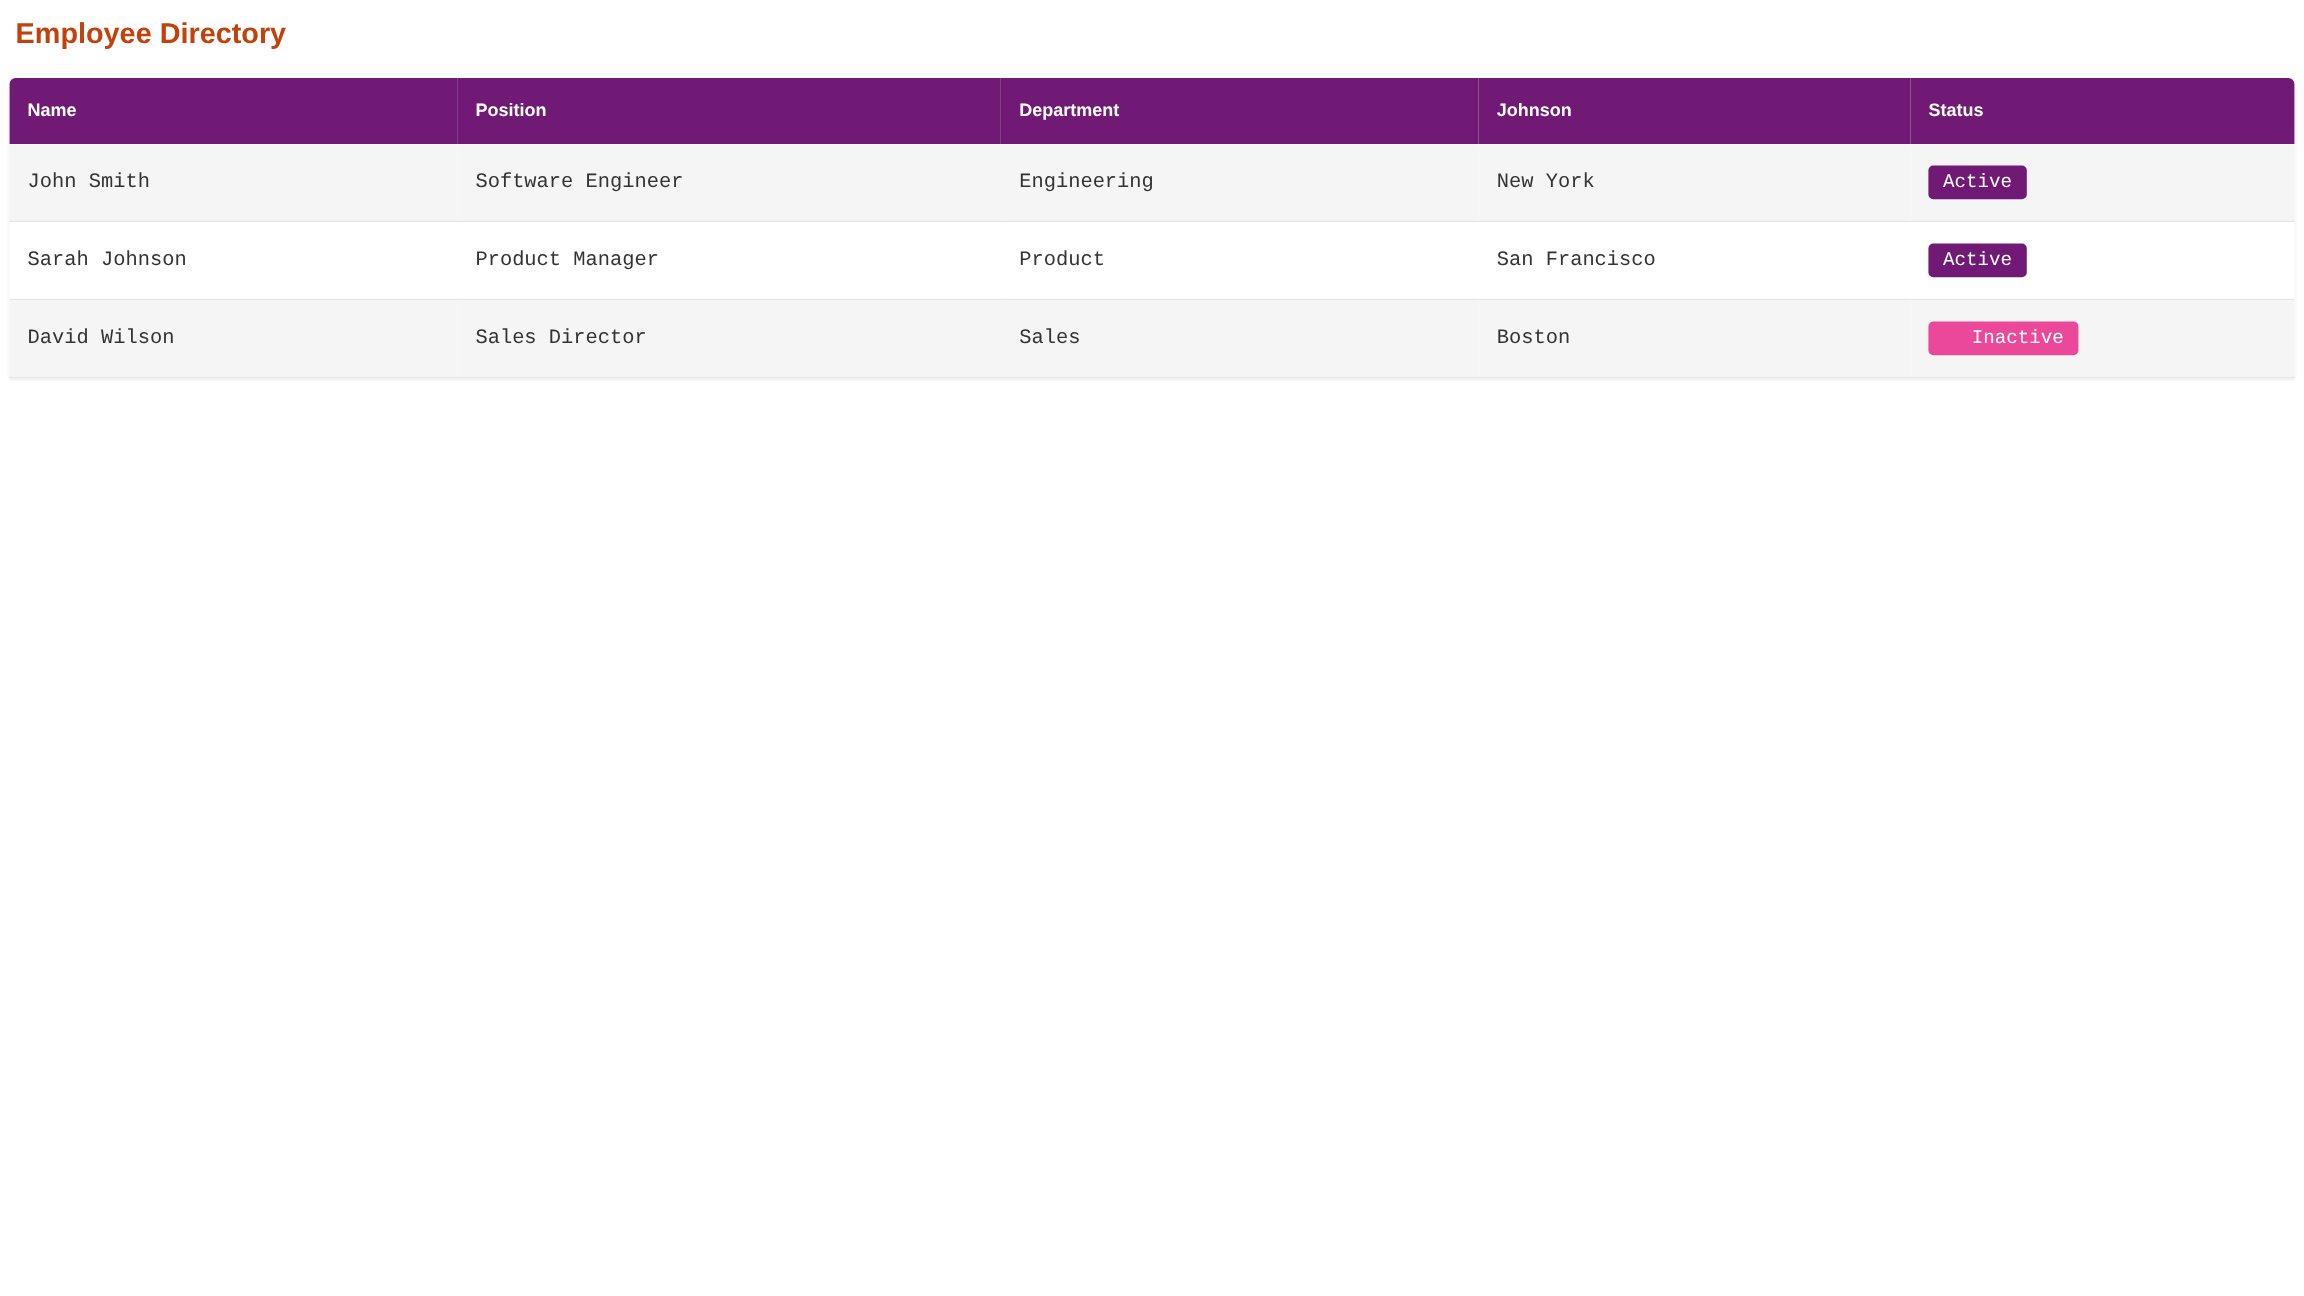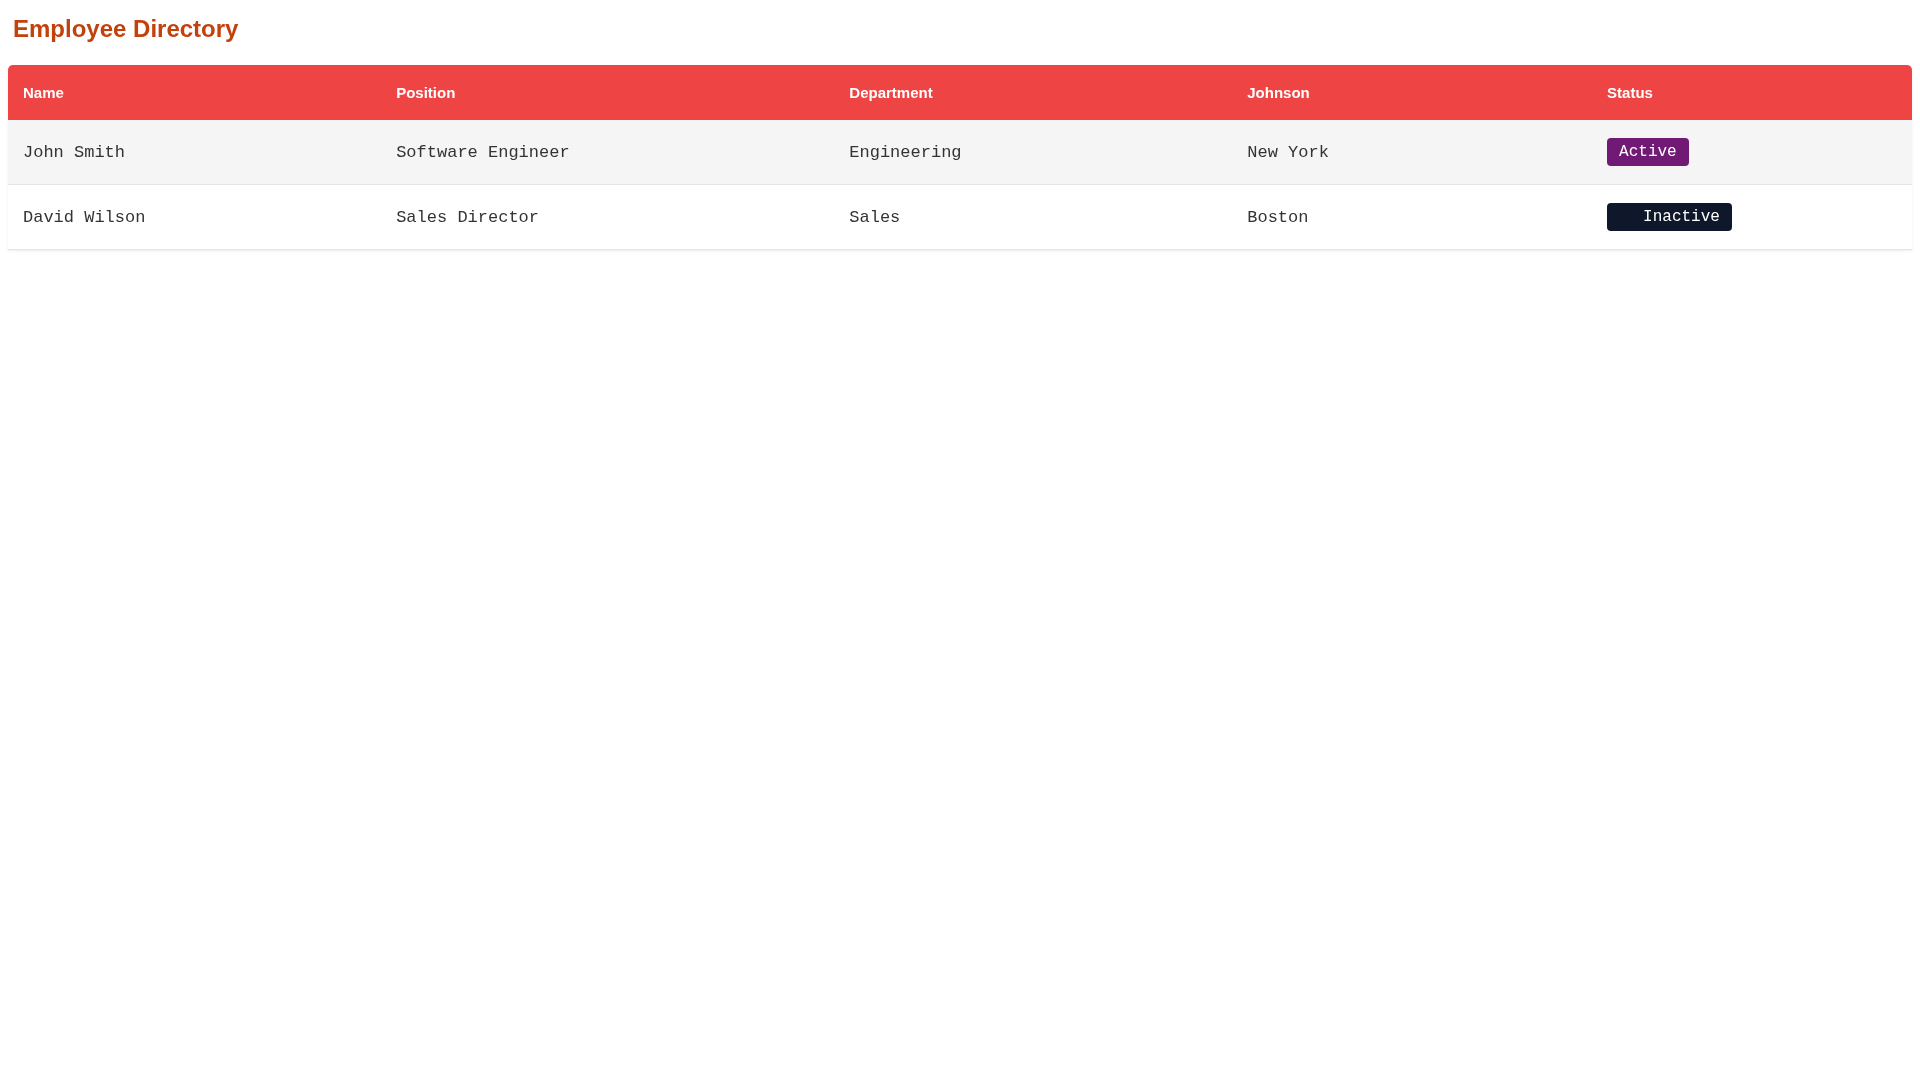--- a/index.html
+++ b/index.html
@@ -23,21 +23,21 @@
     padding: 15px 0 22px 5px;
   }
   table.employee-table {
     width: 100%;
     border-collapse: separate;
     border-spacing: 0;
     box-shadow: 0 1px 3px rgba(0,0,0,0.08);
     border-radius: 5px 5px 0 0;
   }
   table.employee-table thead th {
-    background: #ef4444;
+    background: #701a75;
     color: #ffffff;
     font-size: 15px;
     font-weight: bold;
     text-align: left;
     padding: 19px 15px;
     border: none;
   }
   table.employee-table thead th:first-child { border-top-left-radius: 5px; }
   table.employee-table thead th:last-child  { border-top-right-radius: 5px; }
   table.employee-table tbody td {
@@ -55,21 +55,21 @@
     display: inline-block;
     color: #ffffff;
     font-size: 16px;
     line-height: 16px;
     padding: 6px 12px;
     border-radius: 4px;
     white-space: nowrap;
   }
   .status-badge[data-status="active"]   { background: #701a75; }
   .status-badge[data-status="on-leave"] { background: #ff9800; }
-  .status-badge[data-status="inactive"] { background: #0f172a; padding-left: 36px; }
+  .status-badge[data-status="inactive"] { background: #ec4899; padding-left: 36px; }
 
   col.c-name       { width: 19.6%; }
   col.c-position   { width: 23.8%; }
   col.c-department { width: 20.9%; }
   col.c-location   { width: 18.9%; }
   col.c-status     { width: 16.8%; }
 </style>
 </head>
 <body>
 
@@ -99,20 +99,29 @@
       <tr>
         <td>John Smith</td>
         <td>Software Engineer</td>
         <td>Engineering</td>
         <td>New York</td>
         <td>
           <span class="status-badge" data-status="active">Active</span>
         </td>
       </tr>
 
+      <tr>
+        <td>Sarah Johnson</td>
+        <td>Product Manager</td>
+        <td>Product</td>
+        <td>San Francisco</td>
+        <td>
+          <span class="status-badge" data-status="active">Active</span>
+        </td>
+      </tr>
 
 
 
       <tr>
         <td>David Wilson</td>
         <td>Sales Director</td>
         <td>Sales</td>
         <td>Boston</td>
         <td>
           <span class="status-badge" data-status="inactive">Inactive</span>

